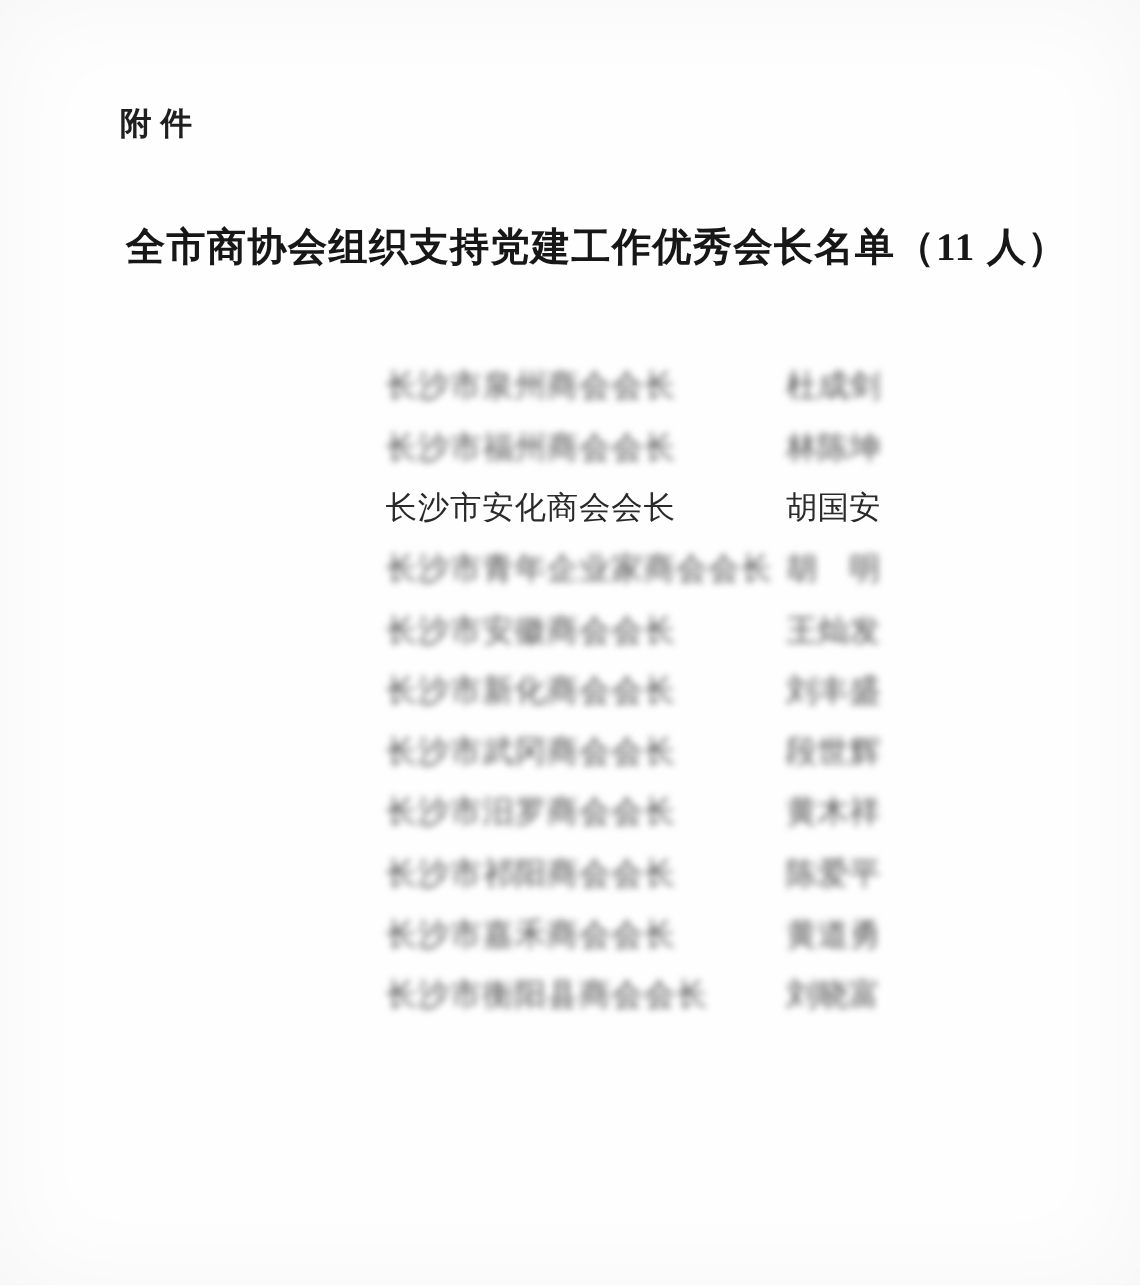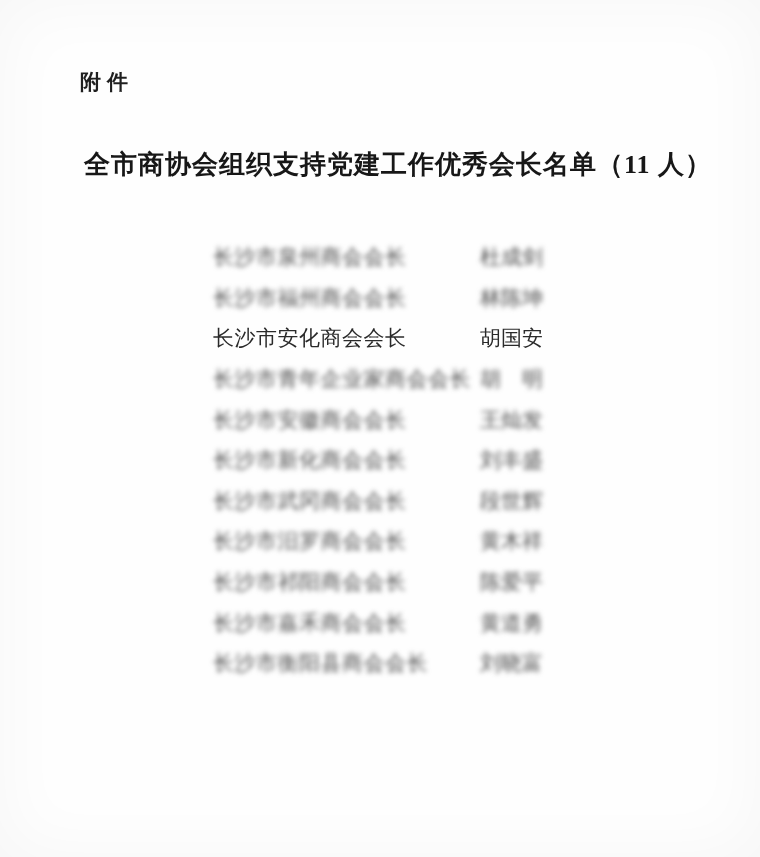--- a/index.html
+++ b/index.html
@@ -40,20 +40,21 @@
     position: absolute;
     left: 213px; top: 237px;
     width: 420px;
   }
   .row {
     display: flex;
     align-items: center;
     height: 40.6px;
     font-size: 21px;
     color: #2a2a2a;
+    margin-left: 44px;
   }
   .row .org {
     display: inline-block;
     width: 267px;
     letter-spacing: 0.5px;
     white-space: pre;
   }
   .row .name {
     display: inline-block;
     min-width: 64px;

